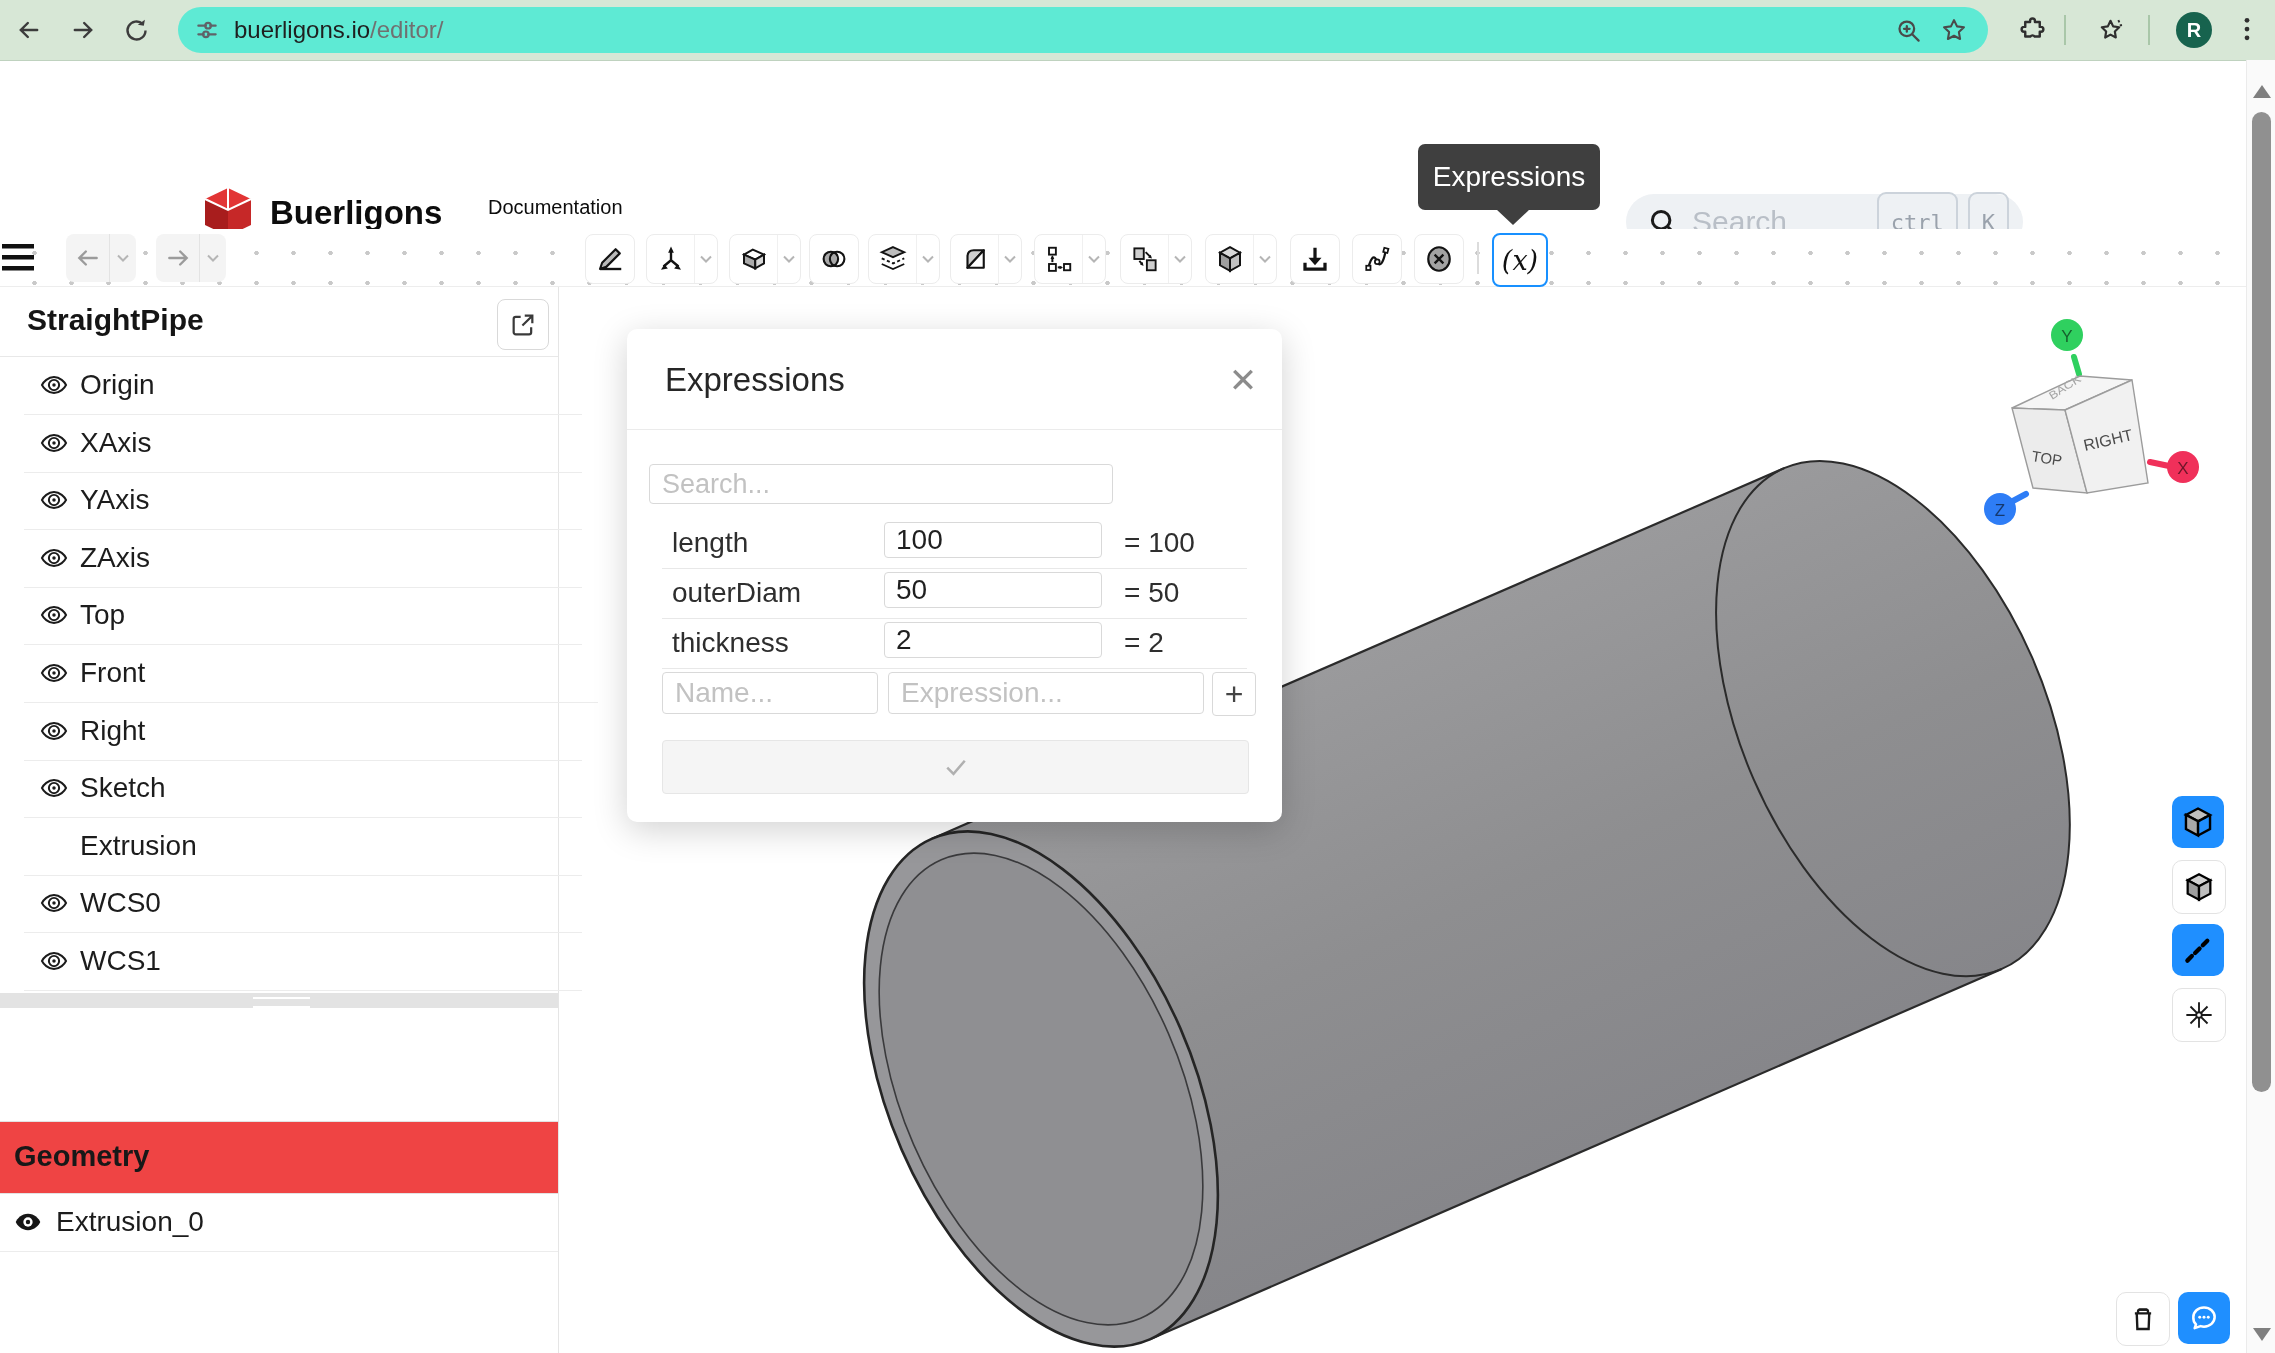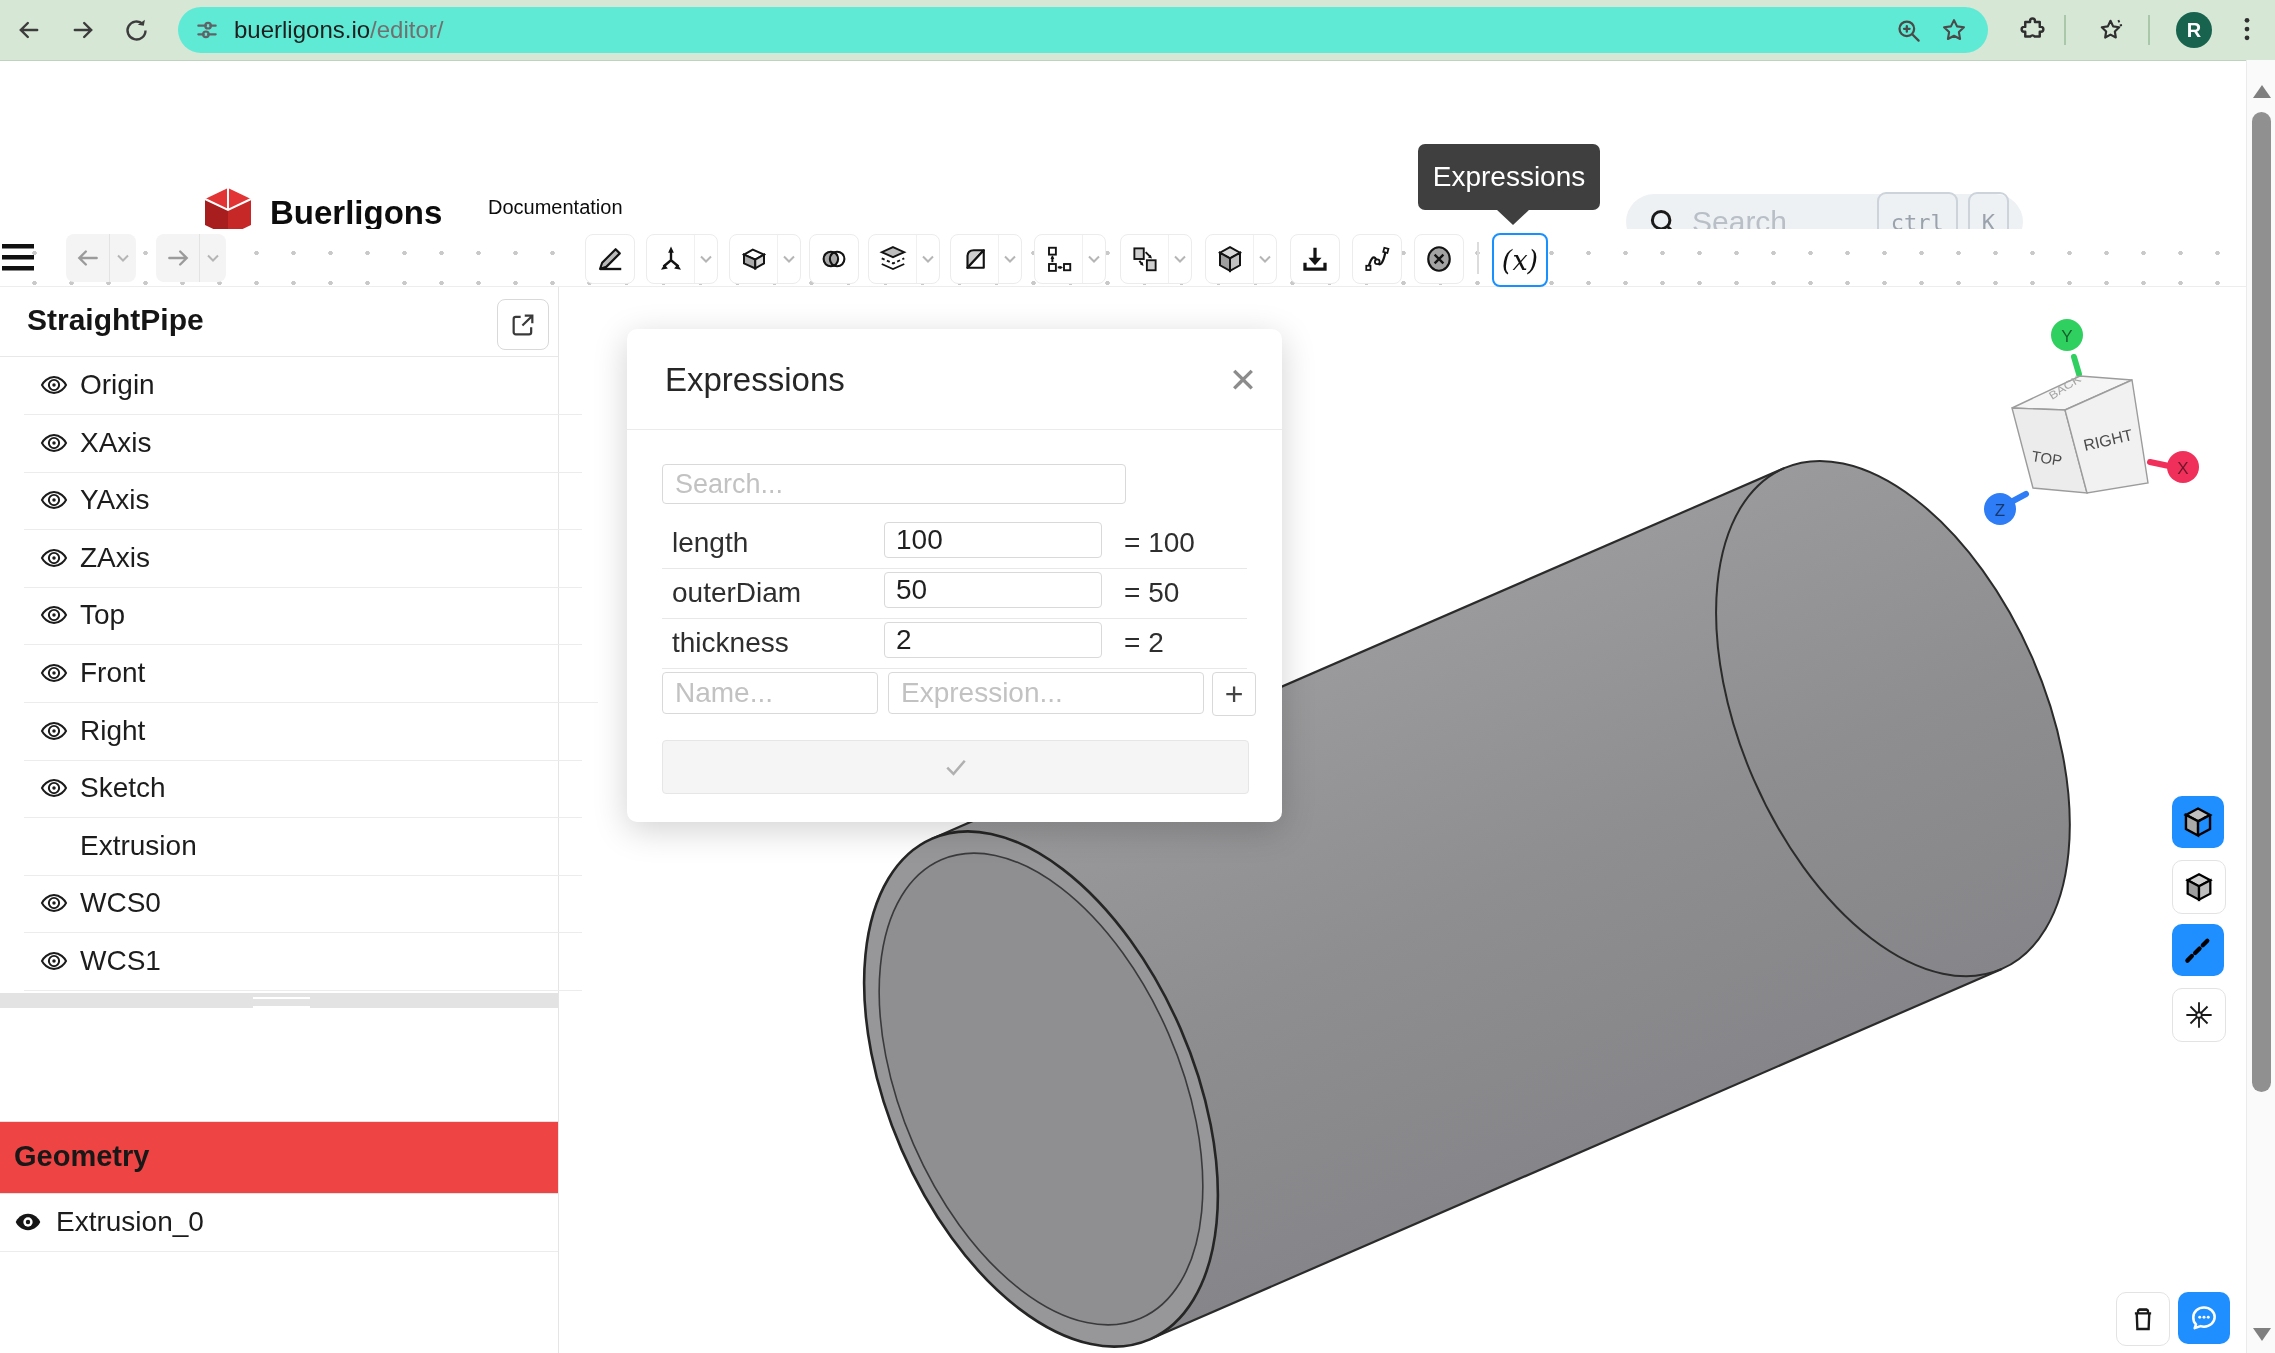--- a/index.html
+++ b/index.html
@@ -81,21 +81,21 @@
   .georow .eye{position:absolute;left:14px;top:15px;}
   .georow .lbl{position:absolute;left:56px;top:13px;font-size:28px;color:#1c1c1c;}
 
   
   .modal{position:absolute;left:627px;top:329px;width:655px;height:493px;background:#fff;
         border-radius:10px;box-shadow:0 8px 34px rgba(0,0,0,0.18);z-index:30;}
   .m-title{position:absolute;left:38px;top:32px;font-size:33px;color:#262626;}
   .m-close{position:absolute;left:598px;top:33px;width:36px;height:36px;color:#8c8c8c;
         font-size:34px;line-height:36px;text-align:center;}
   .m-hdiv{position:absolute;left:0;top:100px;width:655px;height:1px;background:#ebebeb;}
-  .m-search{position:absolute;left:35px;top:135px;width:438px;height:38px;border:1px solid #d9d9d9;
+  .m-search{position:absolute;left:22px;top:135px;width:438px;height:38px;border:1px solid #d9d9d9;
         border-radius:4px;font-size:27px;color:#737373;padding:0 12px;outline:none;
         font-family:"Liberation Sans",sans-serif;}
   .m-search::placeholder,.m-input::placeholder{color:#c2c2c2;}
   .exprow{position:absolute;left:35px;width:585px;height:50px;border-bottom:1px solid #e8e8e8;}
   .exprow .name{position:absolute;left:10px;top:9px;font-size:28px;color:#2e2e2e;}
   .exprow .val{position:absolute;left:222px;top:4px;width:194px;height:34px;border:1px solid #d9d9d9;
         border-radius:4px;font-size:28px;color:#1f1f1f;padding:0 11px;outline:none;
         font-family:"Liberation Sans",sans-serif;}
   .exprow .res{position:absolute;left:462px;top:9px;font-size:28px;color:#2e2e2e;}
   .m-input{height:40px;border:1px solid #d9d9d9;border-radius:4px;font-size:28px;

